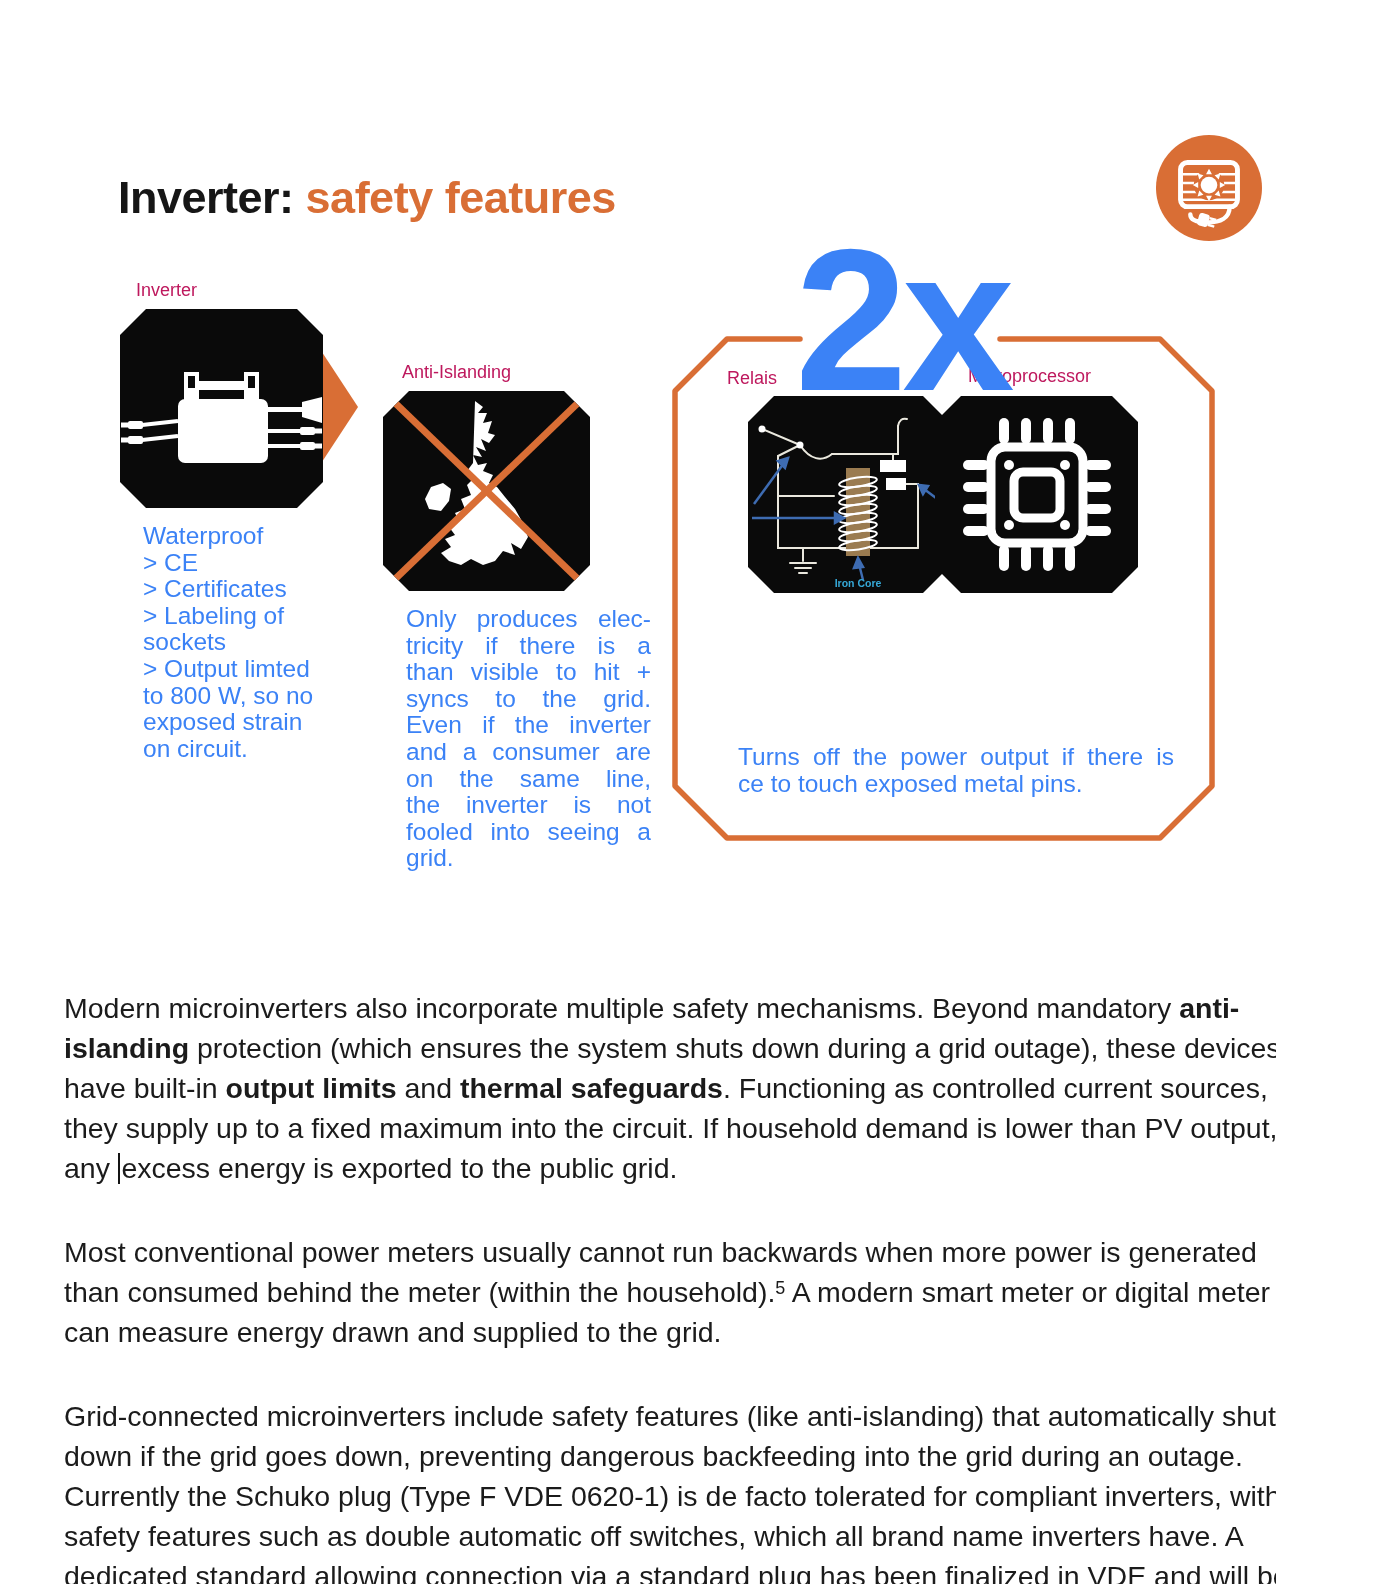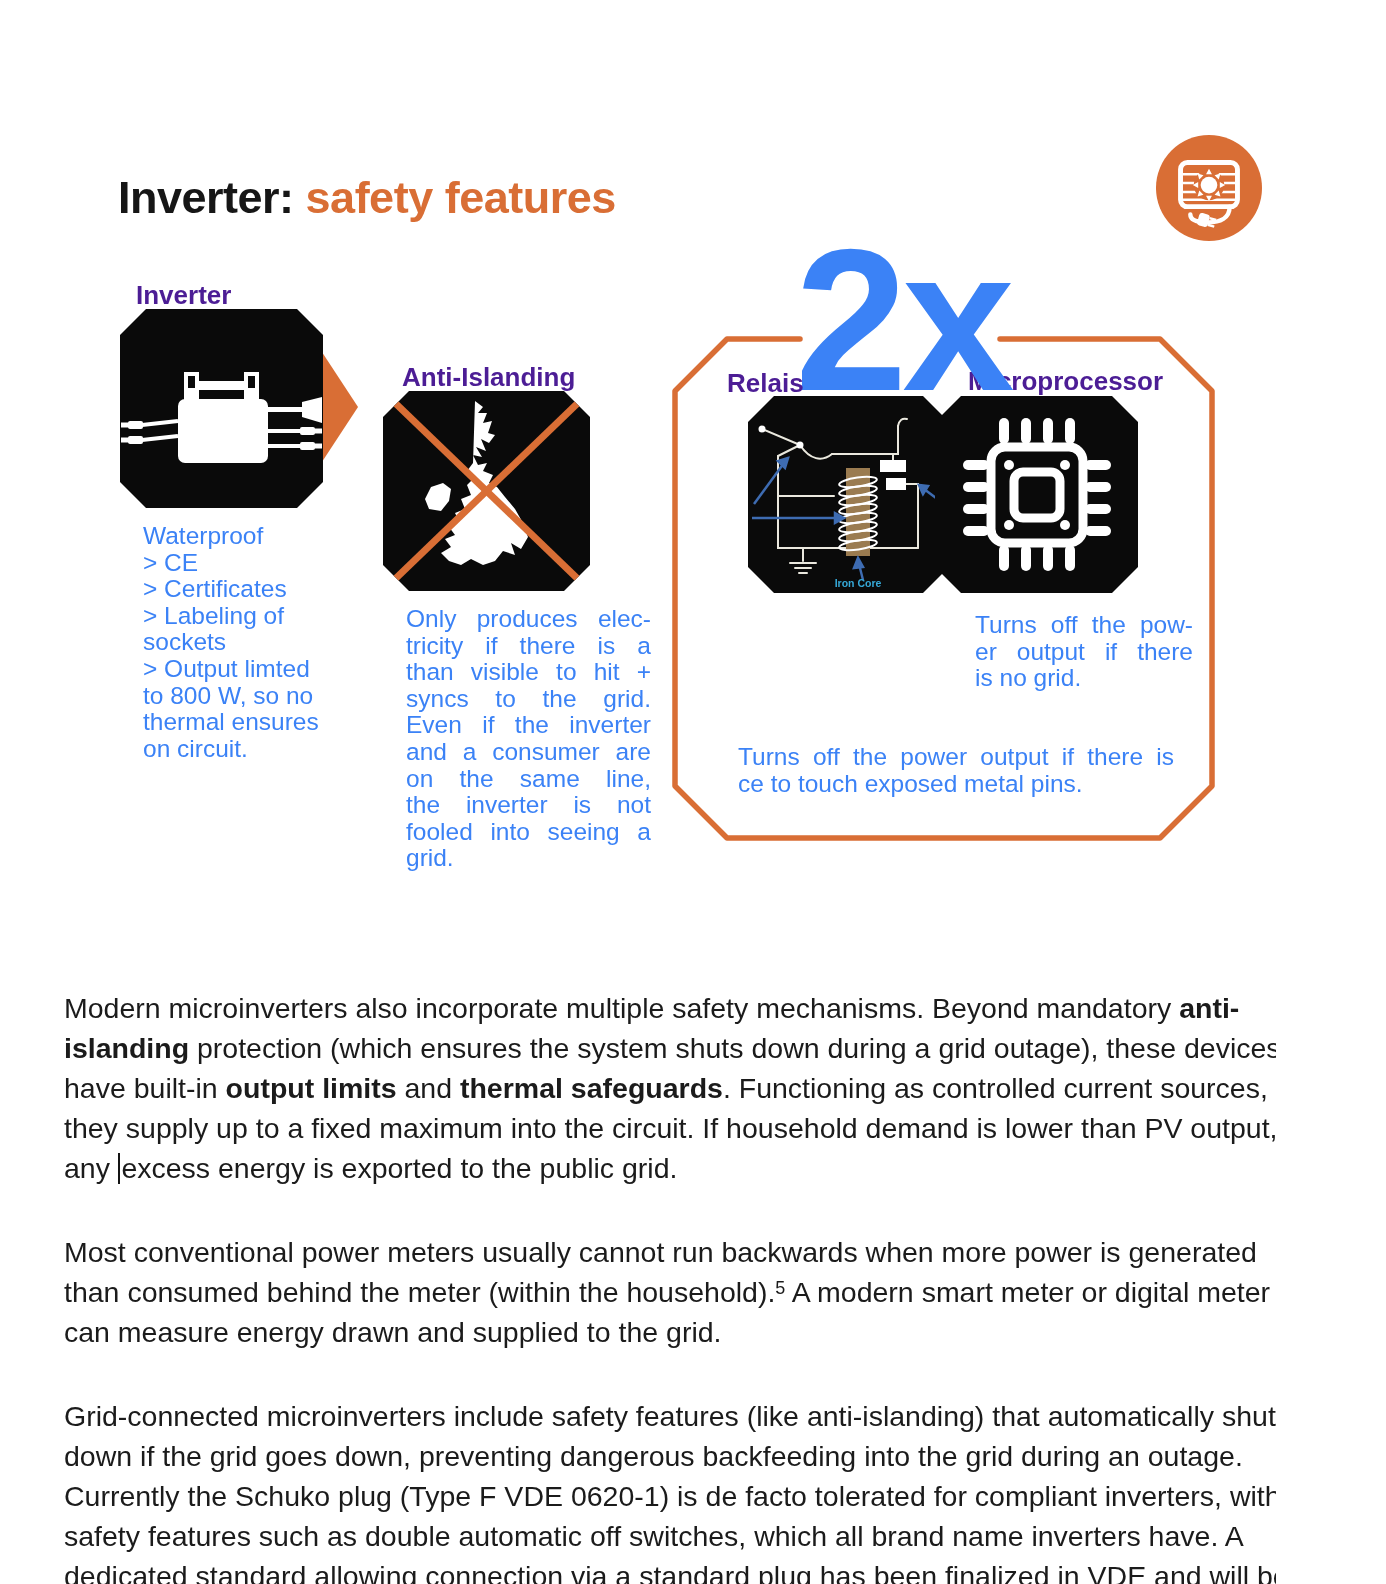--- a/index.html
+++ b/index.html
@@ -5,21 +5,21 @@
   html,body{margin:0;padding:0;background:#ffffff;}
   .canvas{position:relative;width:1276px;height:1584px;background:#ffffff;overflow:hidden;
           font-family:"Liberation Sans",sans-serif;color:#1b1b1b;margin-top:46px;}
   .abs{position:absolute;}
 
   
   .page-title{left:118px;top:126px;font-size:45px;font-weight:700;color:#161616;letter-spacing:-0.5px;}
   .page-title .accent{color:#D96E35;}
 
   
-  .block-label{font-size:26px;font-weight:700;color:#4c1d95;white-space:nowrap;}
+  .block-label{font-size:18px;font-weight:400;color:#be185d;white-space:nowrap;}
 
   
   .octagon{background:#0A0A0A;
     clip-path:polygon(26px 0,calc(100% - 26px) 0,100% 26px,100% calc(100% - 26px),
                       calc(100% - 26px) 100%,26px 100%,0 calc(100% - 26px),0 26px);}
   .octagon svg{display:block;width:100%;height:100%;}
 
   
   .caption{font-size:24.5px;line-height:26.6px;color:#3b82f6;}
   .caption .cl{min-height:26.6px;}
@@ -114,21 +114,21 @@
   </div>
   <div class="abs arrow-right z4" style="left:316px;top:297px;width:42px;height:128px;"></div>
   <div class="abs caption" style="left:143px;top:477px;width:200px;">
       <div class="cl">Waterproof</div>
       <div class="cl">&gt; CE</div>
       <div class="cl">&gt; Certificates</div>
       <div class="cl">&gt; Labeling of</div>
       <div class="cl">sockets</div>
       <div class="cl">&gt; Output limted</div>
       <div class="cl">to 800 W, so no</div>
-      <div class="cl">thermal ensures</div>
+      <div class="cl">exposed strain</div>
       <div class="cl">on circuit.</div>
     </div>
 
   <div class="abs block-label" style="left:402px;top:316px;">Anti-Islanding</div>
   <div class="abs octagon z5" style="left:383px;top:345px;width:207px;height:200px;">
     <svg viewBox="0 0 207 200">
       <path fill="#ffffff" d="M 92 10 L 100 16 L 95 22 L 104 22 L 100 32 L 109 30 L 105 42 L 112 44 L 106 52 L 98 48 L 103 60 L 93 56 L 99 66 L 90 64 L 95 74
         L 104 72 L 100 80 L 110 84 L 106 92 L 114 96 L 122 106 L 132 118 L 140 132 L 145 146 L 138 158 L 128 152 L 132 164 L 120 160 L 112 170 L 100 174 L 88 168
         L 78 174 L 66 170 L 58 162 L 68 156 L 62 148 L 72 144 L 66 136 L 76 130 L 72 122 L 82 118 L 78 108 L 88 104 L 84 94 L 90 88 L 84 80 L 90 72 Z"></path>
       <path fill="#ffffff" d="M 48 96 L 60 92 L 68 98 L 66 110 L 58 120 L 46 118 L 42 108 Z"></path>
@@ -228,25 +228,20 @@
           <rect x="150" y="130" width="26" height="10" rx="5"></rect>
       </g>
       <rect x="56" y="51" width="92" height="96" rx="14" fill="#0A0A0A" stroke="#ffffff" stroke-width="9"></rect>
       <circle cx="74" cy="69" r="5" fill="#ffffff"></circle>
         <circle cx="130" cy="69" r="5" fill="#ffffff"></circle>
       <circle cx="74" cy="129" r="5" fill="#ffffff"></circle>
         <circle cx="130" cy="129" r="5" fill="#ffffff"></circle>
       <rect x="79" y="76" width="46" height="46" rx="9" fill="none" stroke="#ffffff" stroke-width="9"></rect>
     </svg>
   </div>
-  <div class="abs caption" style="left:975px;top:566px;width:218px;">
-      <div class="cl jl">Turns off the pow-</div>
-      <div class="cl jl">er output if there</div>
-      <div class="cl">is no grid.</div>
-    </div>
 
   <div class="abs caption" style="left:738px;top:698px;width:436px;">
       <div class="cl jl">Turns off the power output if there is</div>
       <div class="cl">ce to touch exposed metal pins.</div>
     </div>
 
   <div class="abs body-text">
     <p><span>Modern microinverters also incorporate multiple safety mechanisms. Beyond mandatory </span><b>anti-islanding</b><span> protection (which ensures the system shuts down during a grid outage), these devices have built-in </span><b>output limits</b><span> and </span><b>thermal safeguards</b><span>. Functioning as controlled current sources, they supply up to a fixed maximum into the circuit. If household demand is lower than PV output, any </span><span class="caret"></span><span>excess energy is exported to the public grid.</span></p>
     <p><span>Most conventional power meters usually cannot run backwards when more power is generated than consumed behind the meter (within the household).</span><sup>5</sup><span> A modern smart meter or digital meter can measure energy drawn and supplied to the grid.</span></p>
     <p><span>Grid-connected microinverters include safety features (like anti-islanding) that automatically shut down if the grid goes down, preventing dangerous backfeeding into the grid during an outage. Currently the Schuko plug (Type F VDE 0620-1) is de facto tolerated for compliant inverters, with safety features such as double automatic off switches, which all brand name inverters have. A dedicated standard allowing connection via a standard plug has been finalized in VDE and will be published in 2025.</span></p>

